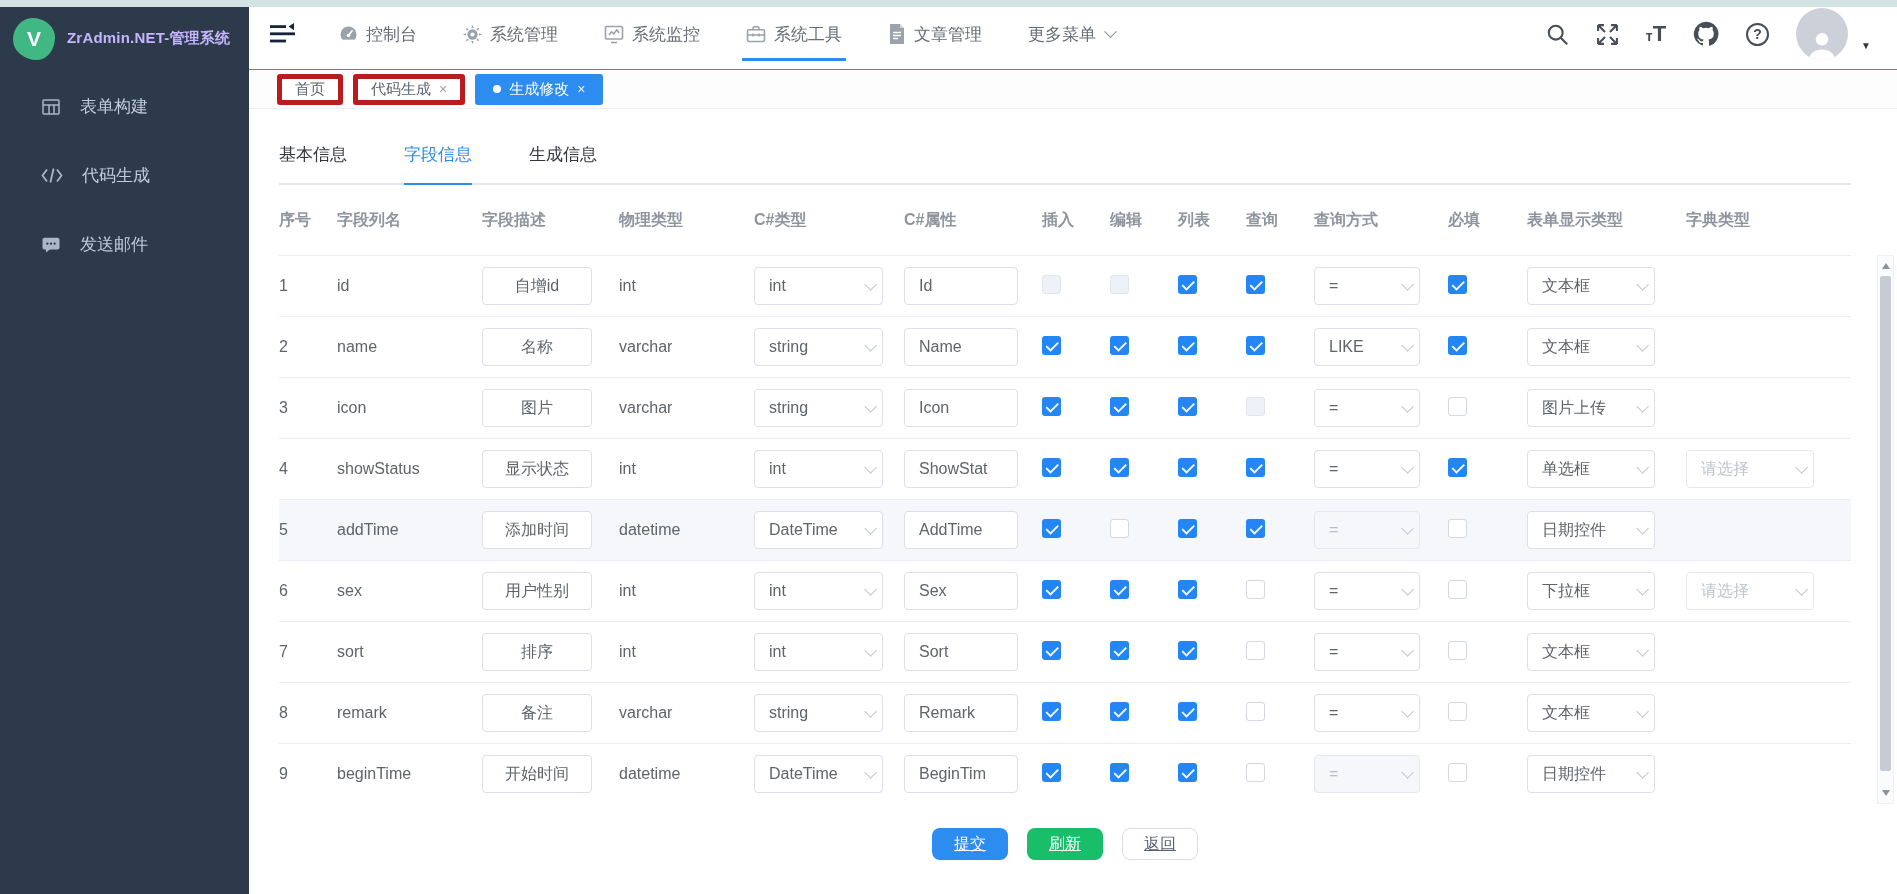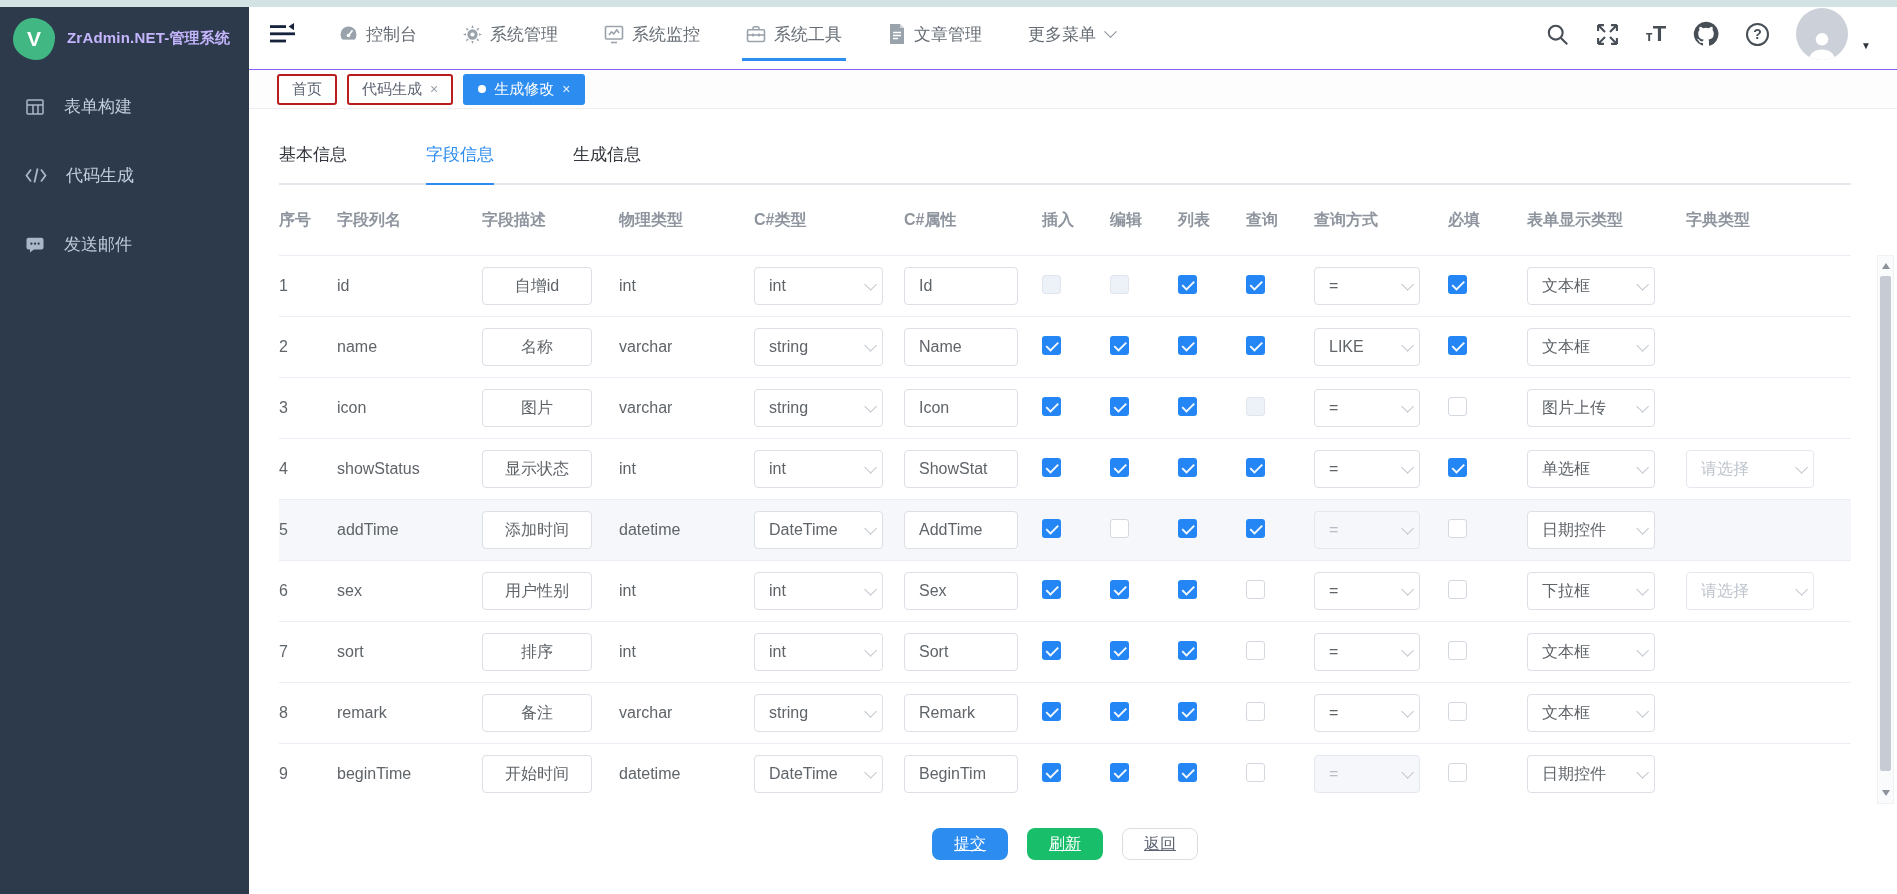--- a/index.html
+++ b/index.html
@@ -14,21 +14,21 @@
   
   .sidebar { width:249px; flex:0 0 249px; background:#2d3a4b; }
   .logo-row { height:63px; display:flex; align-items:center; padding-left:13px; gap:12px; }
   .logo-badge {
     width:42px; height:42px; background:#41b883; color:#fff;
     border-radius:46% 54% 42% 58% / 52% 46% 54% 48%;
     display:flex; align-items:center; justify-content:center;
     font-weight:bold; font-size:21px;
   }
   .logo-title { color:#c4b5fd; font-weight:bold; font-size:15px; letter-spacing:.2px; }
-  .menu { padding-top:2px; }
+  .menu { padding-top:2px;padding-left:16px; }
   .menu-item { height:69px; display:flex; align-items:center; padding-left:25px; gap:19px;
     color:#c2cddc; font-size:17px; cursor:pointer; }
   .menu-item .icn { color:#aab7c8; display:flex; }
 
   
   .main { flex:1; display:flex; flex-direction:column; min-width:0; }
 
   
   .topbar { height:63px; background:#fff; border-bottom:1px solid #8b5cf6;
     display:flex; align-items:center; padding:0 26px 8px 21px; }
@@ -50,30 +50,30 @@
     color:#474e56; cursor:pointer; }
   .avatar { width:52px; height:52px; border-radius:50%; background:#ccd1d9; overflow:hidden;
     display:flex; align-items:flex-end; justify-content:center; cursor:pointer; }
   .caret { font-size:10px; color:#30353b; margin:22px 0 0 -14px; cursor:pointer; }
 
   
   .tags-bar { height:39px; background:#fdfdfd; border-bottom:1px solid #eceef1;
     box-shadow:0 2px 3px rgba(0,0,0,.03); display:flex; align-items:center;
     padding-left:28px; gap:10px; }
   .tag { height:31px; display:flex; align-items:center; padding:0 13px; gap:8px;
-    background:#fff; border:2px solid #b91c1c; border-radius:3px; font-size:15px;
+    background:#fff; border:5px solid #b91c1c; border-radius:3px; font-size:15px;
     color:#5b6270; cursor:pointer;justify-content:flex-end; }
   .tag .dot { width:8px; height:8px; border-radius:50%; background:#fff; }
   .tag .close { font-size:14px; color:#9aa0a8; line-height:1; }
   .tag.active { background:#2d8cf0; border-color:#2d8cf0; color:#fff; }
   .tag.active .close { color:#e8f2ff; }
 
   
   .content { flex:1; background:#fff; padding:0 46px 0 30px; position:relative; min-height:0; }
-  .ctabs { display:flex; gap:79px; margin-top:26px; border-bottom:2px solid #e4e7ec; }
+  .ctabs { display:flex; gap:57px; margin-top:26px; border-bottom:2px solid #e4e7ec; }
   .ctab { padding:8px 0 17px; font-size:17px; color:#33373d; cursor:pointer; margin-bottom:-2px; }
   .ctab.active { color:#2d8cf0; border-bottom:2px solid #2d8cf0; }
 
   
   .ftable { width:1572px; --cols:58px 145px 137px 135px 150px 138px 68px 68px 68px 68px 134px 79px 159px 1fr; }
   .thead { display:grid; grid-template-columns:var(--cols); height:70px; align-items:center;
     color:#8f959e; font-weight:bold; font-size:16px; }
   .tbody { position:relative; }
   .trow { display:grid; grid-template-columns:var(--cols); height:61px; align-items:center;
     border-top:1px solid #ebeef5; font-size:16px; color:#5f6469; }

